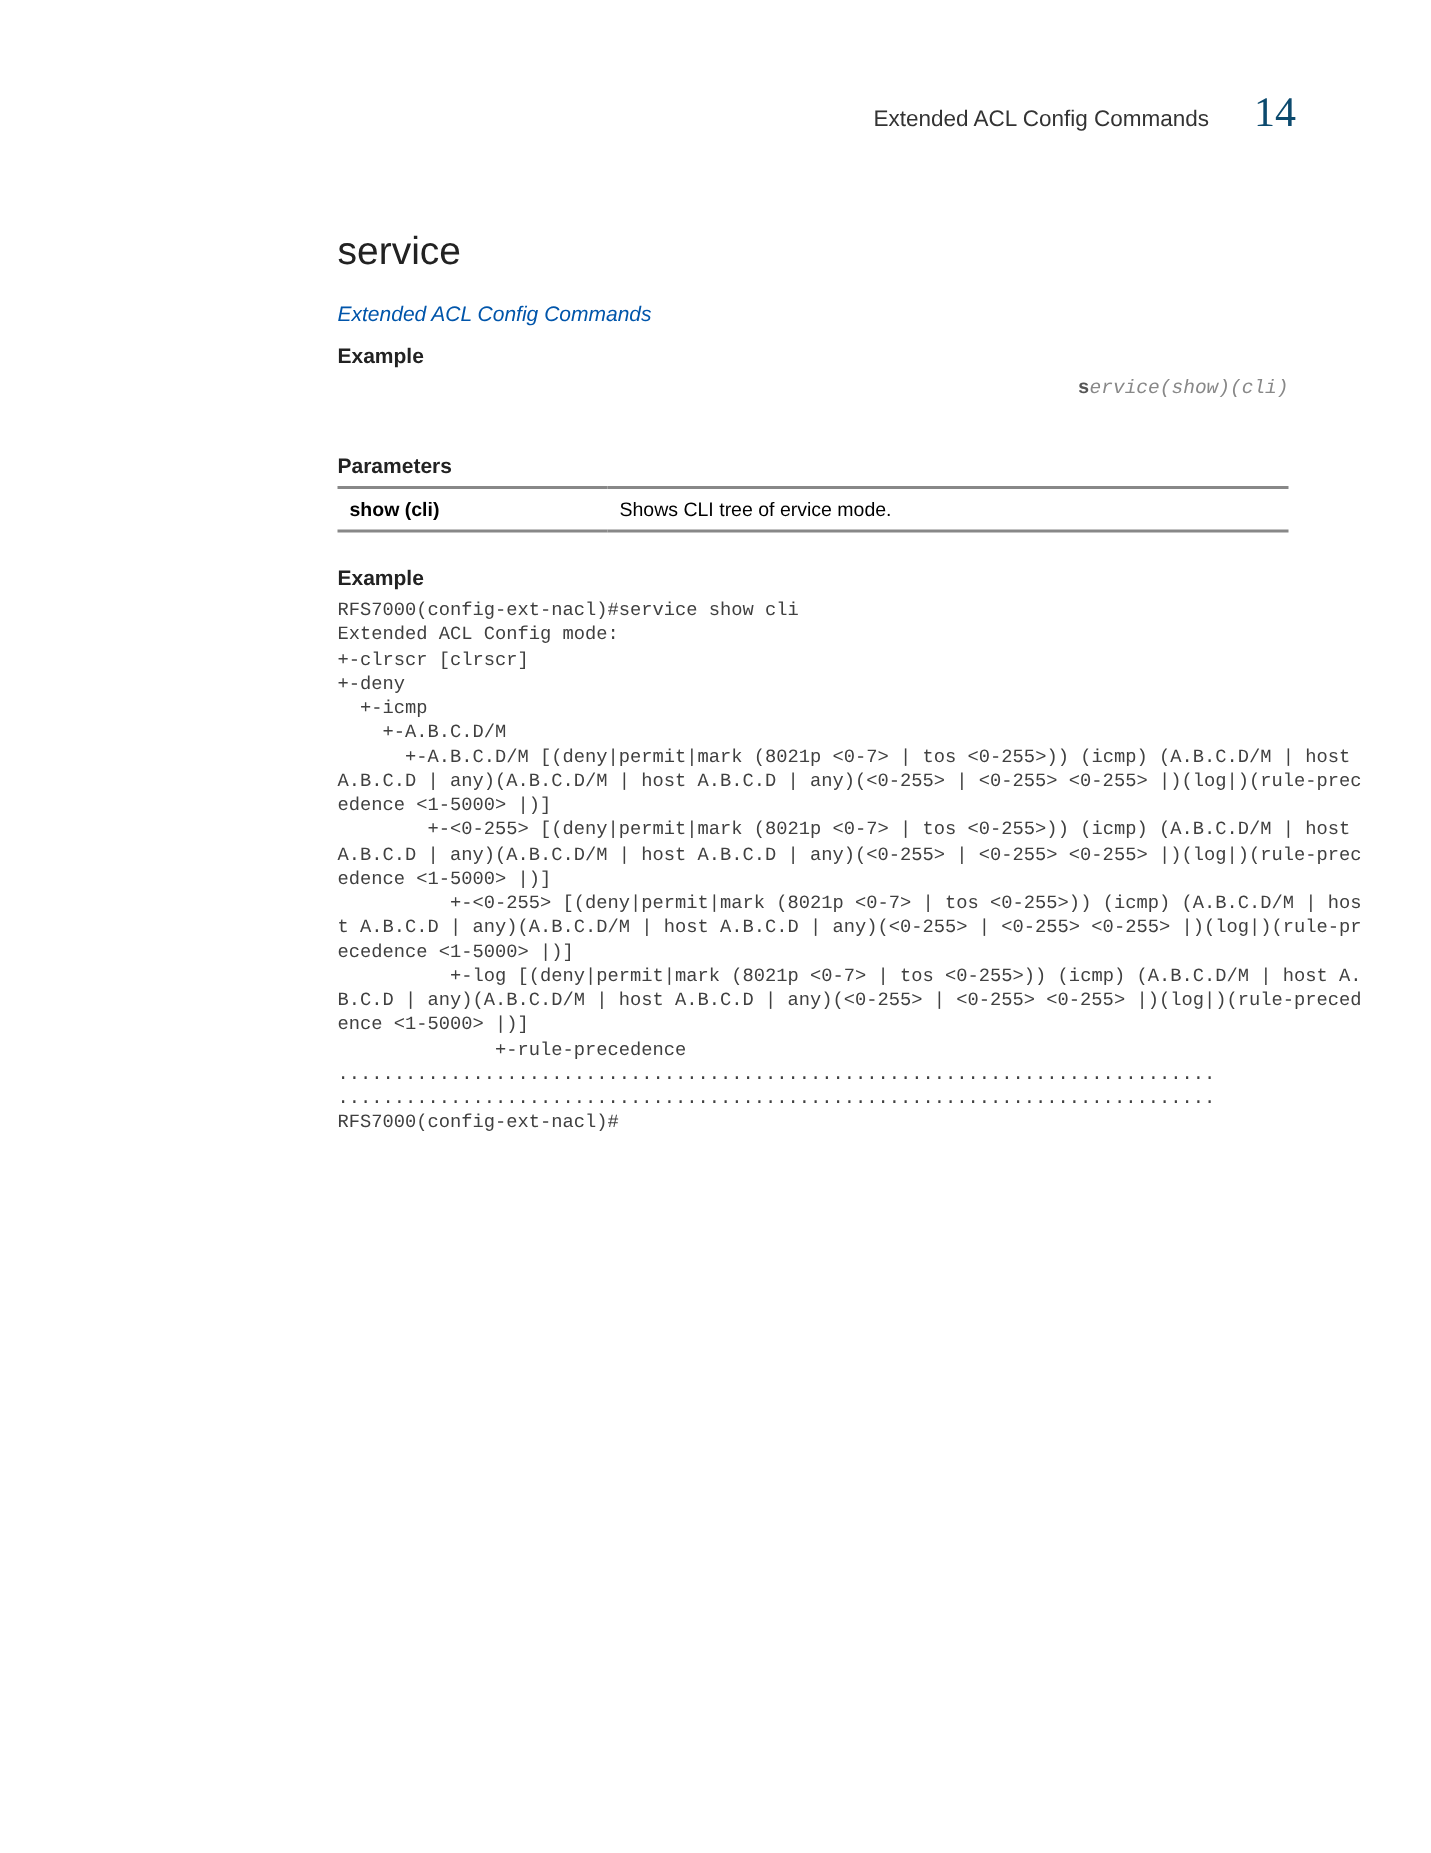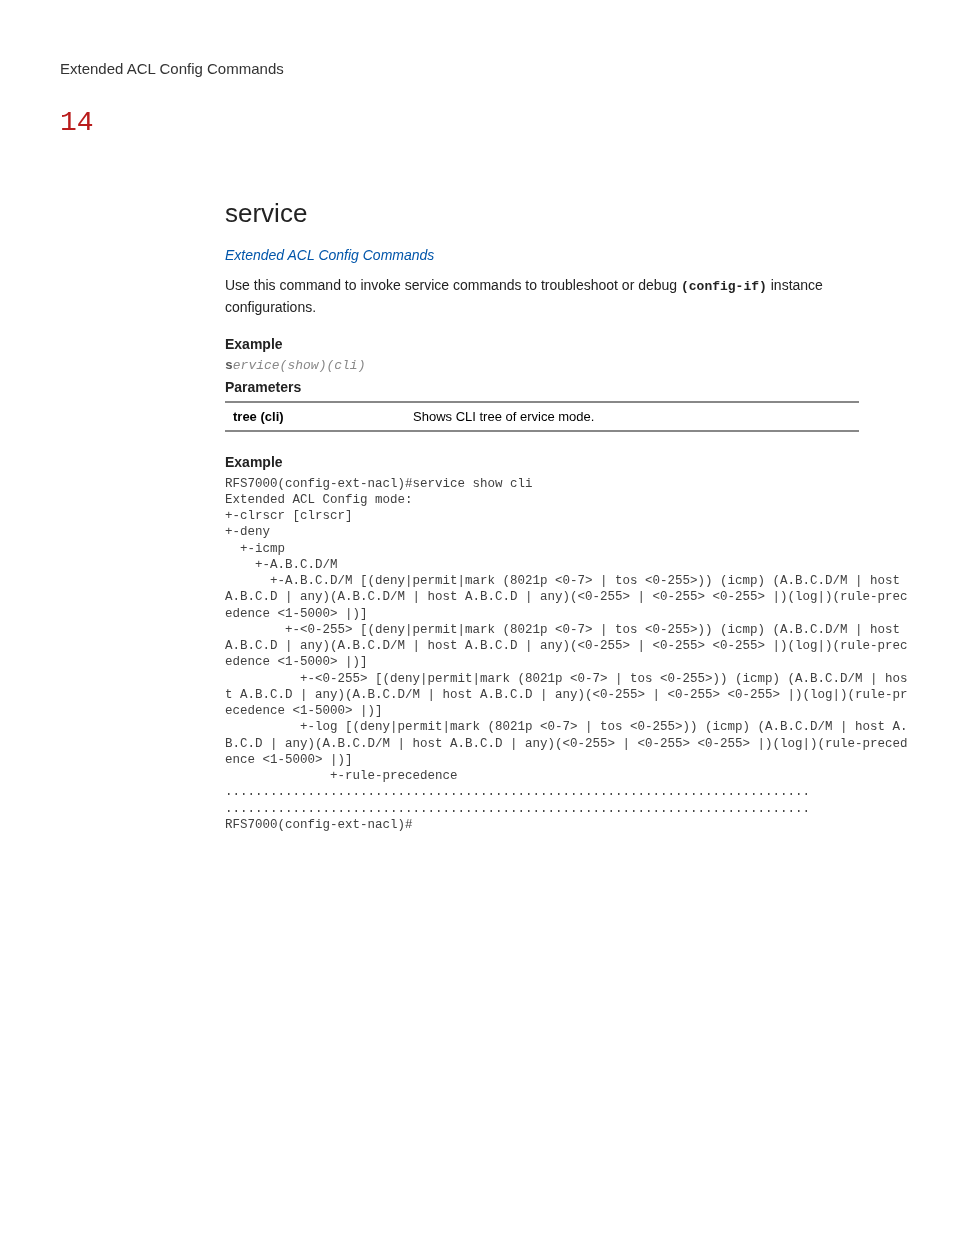--- a/index.html
+++ b/index.html
@@ -1,19 +1,18 @@
 <!DOCTYPE html>
 <html><head>
   <meta charset="utf-8">
   <style>
     * {
       margin: 0;
       padding: 0;
       box-sizing: border-box;
-      flex-direction: column;
     }
     body {
       font-family: Arial, Helvetica, sans-serif;
       background: #fff;
       width: 954px;
       height: 1235px;
       position: relative;
       padding: 60px 60px 60px 60px;
     }
     .header {
@@ -23,22 +22,22 @@
       gap: 30px;
       margin-bottom: 60px;
       padding-right: 30px;
     }
     .header-title {
       font-size: 15px;
       color: #333;
     }
     .header-num {
       font-size: 28px;
-      font-family: Liberation Mono, monospace;
-      color: #b91c1c;
+      font-family: Liberation Serif, serif;
+      color: #0c4a6e;
     }
     .content {
       padding-left: 165px;
       padding-right: 35px;
     }
     .section-title {
       font-family: Arial, sans-serif;
       font-size: 26px;
       font-weight: normal;
       margin-bottom: 18px;
@@ -68,21 +67,22 @@
       font-weight: bold;
       color: #222;
       margin-bottom: 6px;
       font-family: Arial, sans-serif;
     }
     .syntax-code {
       font-family: 'Courier New', Courier, monospace;
       font-size: 13px;
       color: #888;
       font-style: italic;
-      margin-bottom: 6px;
+      margin-bottom: 36px;
+      text-align: right;
     }
     .param-table {
       width: 100%;
       border-collapse: collapse;
       margin-bottom: 22px;
     }
     .param-table td {
       border-top: 2px solid #888;
       border-bottom: 2px solid #888;
       padding: 6px 8px;
@@ -113,32 +113,29 @@
   <span class="header-title">Extended ACL Config Commands</span>
   <span class="header-num">14</span>
 </div>
 
 <div class="content">
 
   <h1 class="section-title">service</h1>
 
   <div class="link-line">Extended ACL Config Commands</div>
 
-  <p class="body-text">
-    <span>Use this command to invoke service commands to troubleshoot or debug </span><span class="mono">(config-if)</span><span> instance configurations.</span>
-  </p>
 
   <div class="sub-heading">Example</div>
   <div class="syntax-code"><span style="font-weight:bold;font-style:normal;color:#555;">s</span><span>ervice(show)(cli)</span></div>
 
   <div class="sub-heading">Parameters</div>
   <table class="param-table">
     <tbody>
         <tr>
-      <td>tree (cli)</td>
+      <td>show (cli)</td>
       <td>Shows CLI tree of ervice mode.</td>
     </tr>
   </tbody>
     </table>
 
   <div class="sub-heading">Example</div>
   <span class="example-code">RFS7000(config-ext-nacl)#service show cli
 Extended ACL Config mode:
 +-clrscr [clrscr]
 +-deny

